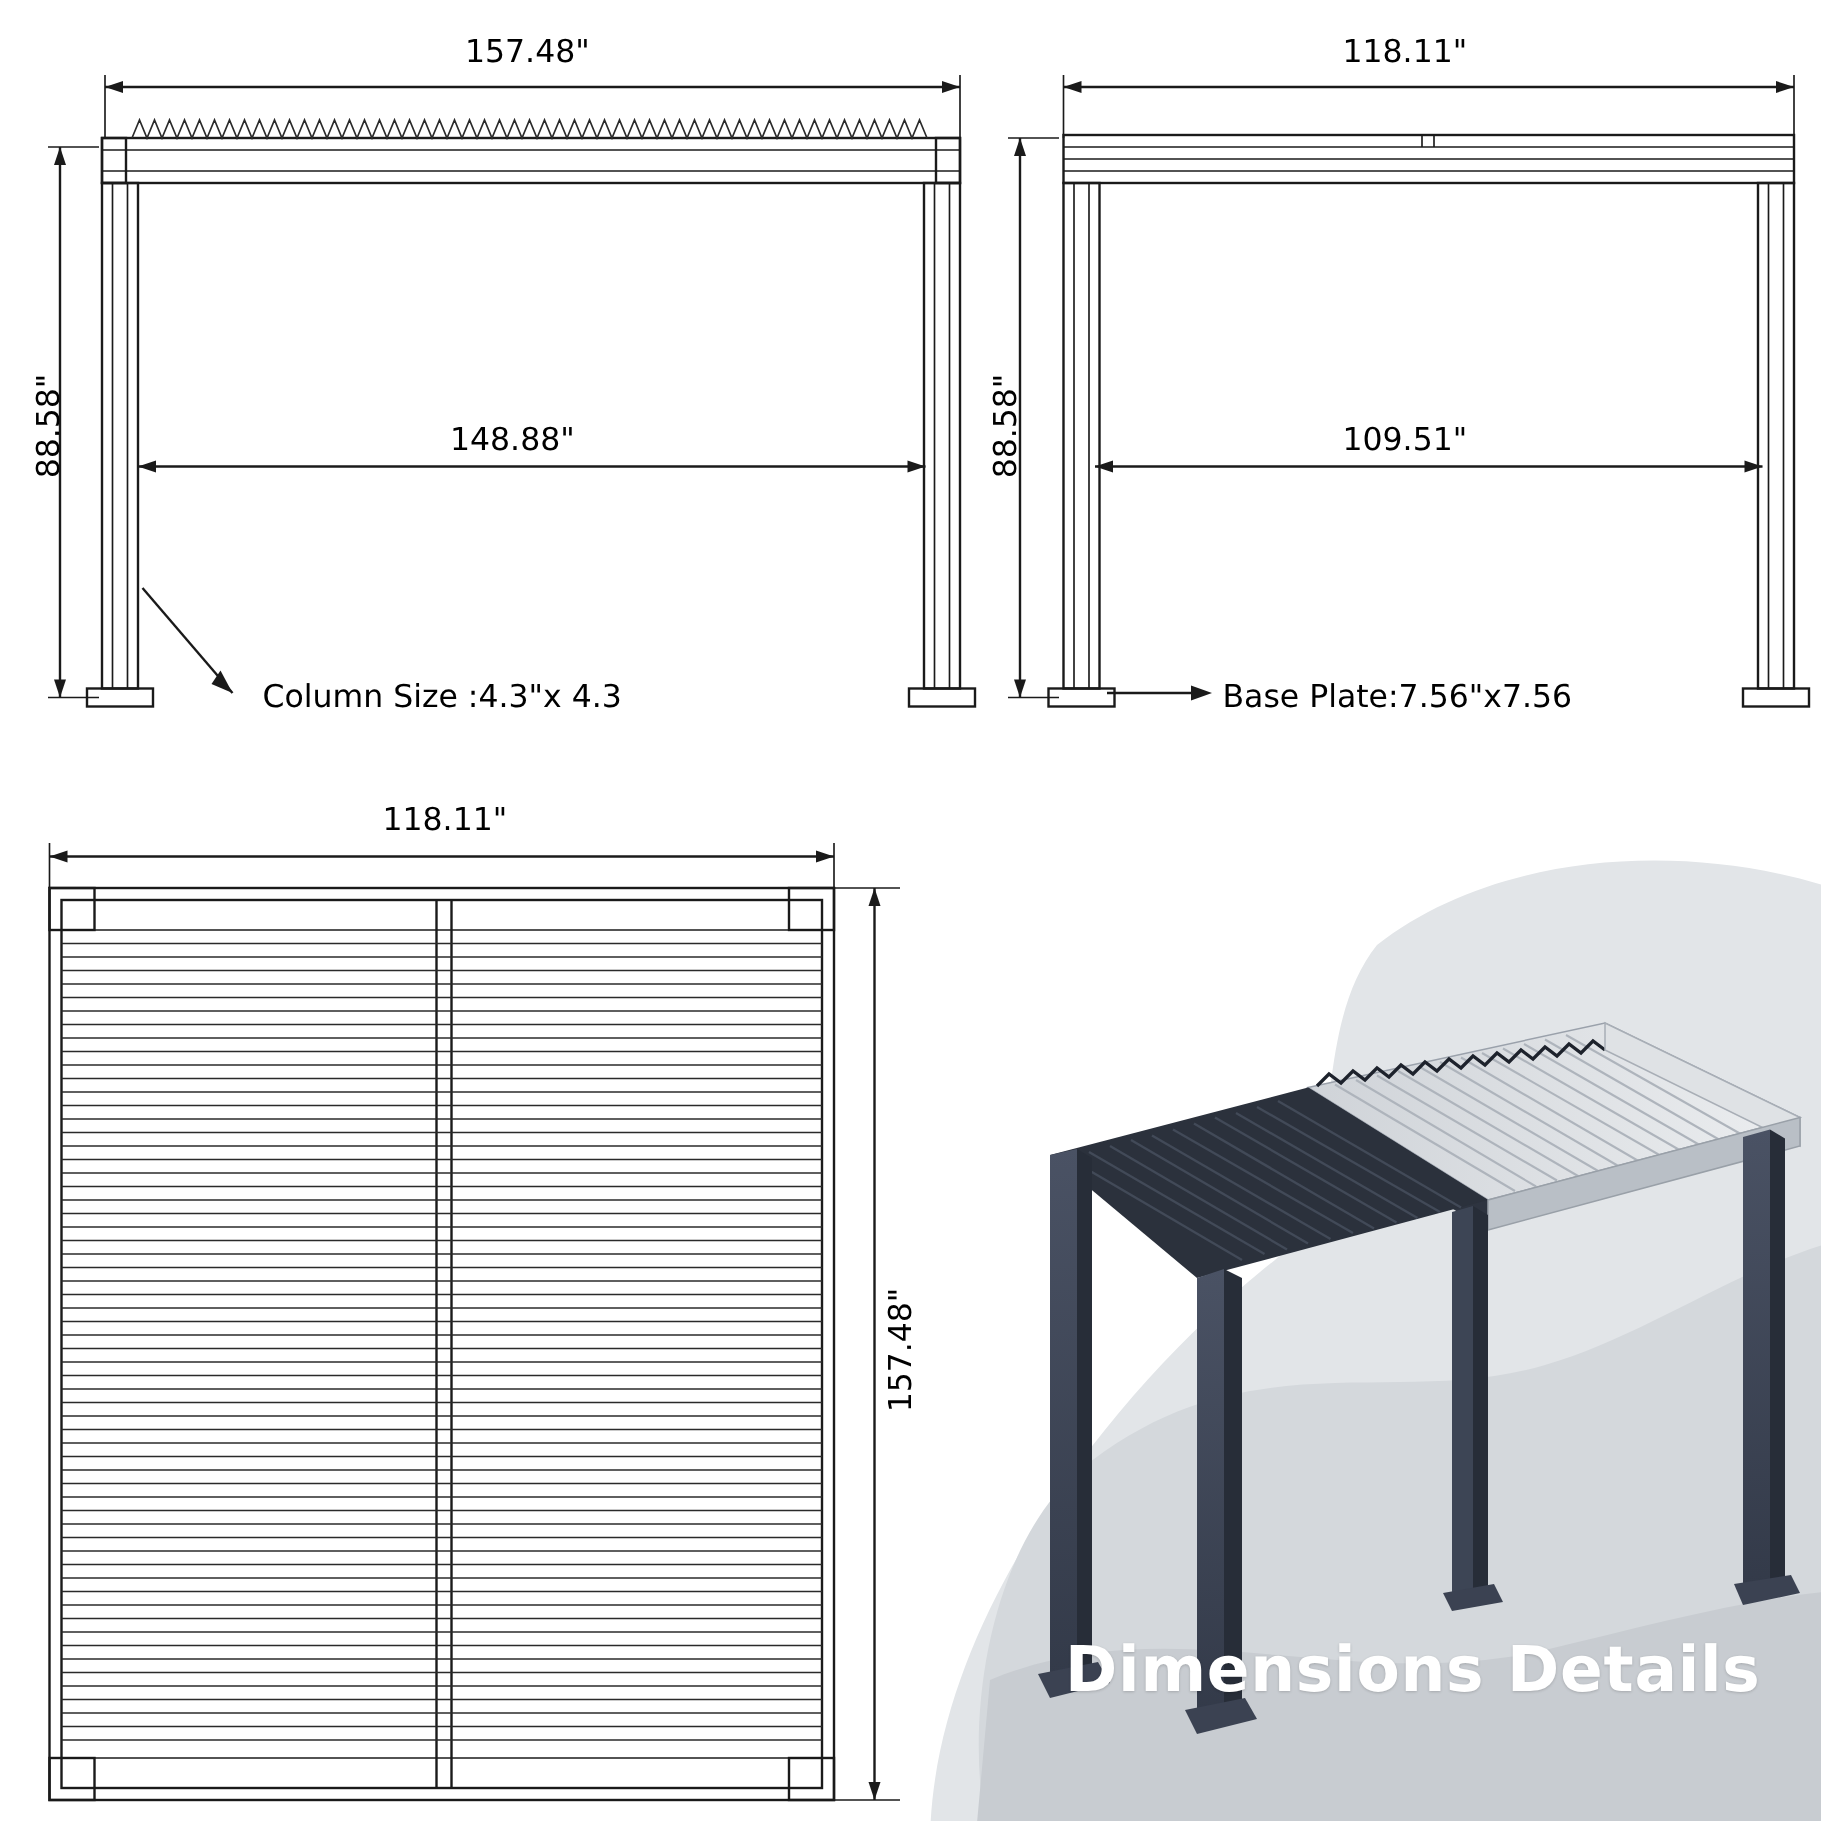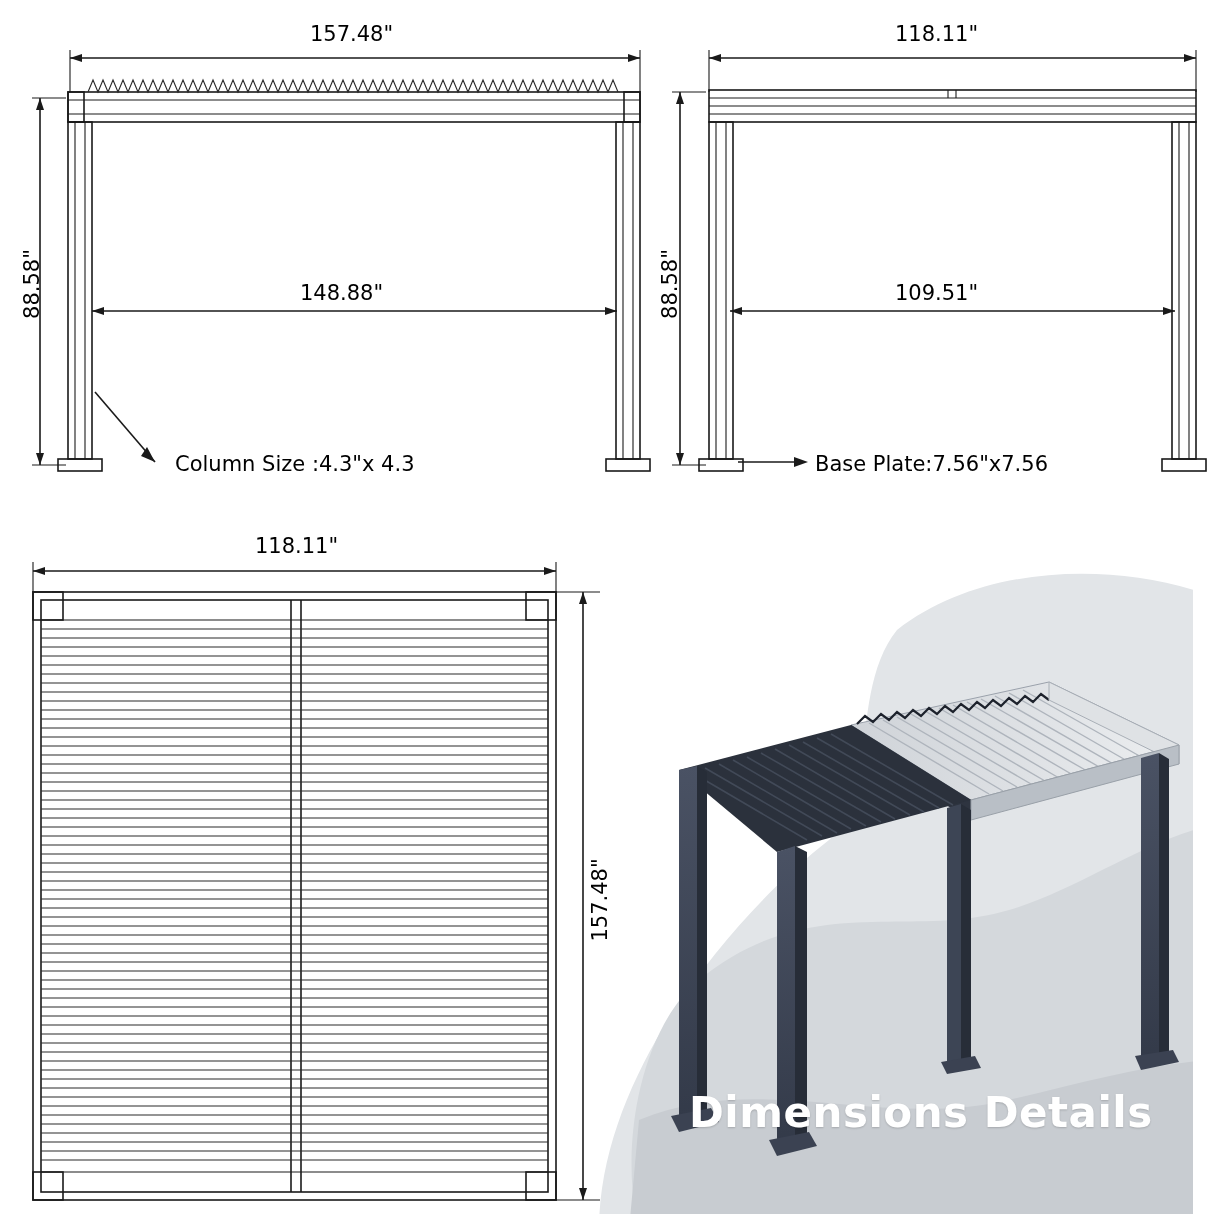--- a/index.html
+++ b/index.html
@@ -277,21 +277,21 @@
           <line x1="41" y1="632" x2="548" y2="632"></line>
         <line x1="41" y1="641" x2="548" y2="641"></line>
           <line x1="41" y1="650" x2="548" y2="650"></line>
       </g>
     </svg>
 
     <div class="dim-label" style="left:255px; top:24px;">118.11"</div>
     <div class="dim-label vert" style="left:545px; top:378px; width:110px; text-align:center;">157.48"</div>
   </div>
 
-  <div class="panel" style="left:579px; top:510px; width:614px; height:704px;">
+  <div class="panel" style="left:600px; top:510px; width:614px; height:704px;">
 
     <svg width="614" height="704" viewBox="0 0 614 704">
       <defs>
         <clipPath id="bgclip">
             <rect x="0" y="0" width="614" height="704"></rect>
           </clipPath>
         <linearGradient id="gfr" x1="0" y1="0" x2="0" y2="1">
           <stop offset="0%" stop-color="#4a5264"></stop>
           <stop offset="100%" stop-color="#333a49"></stop>
         </linearGradient>

